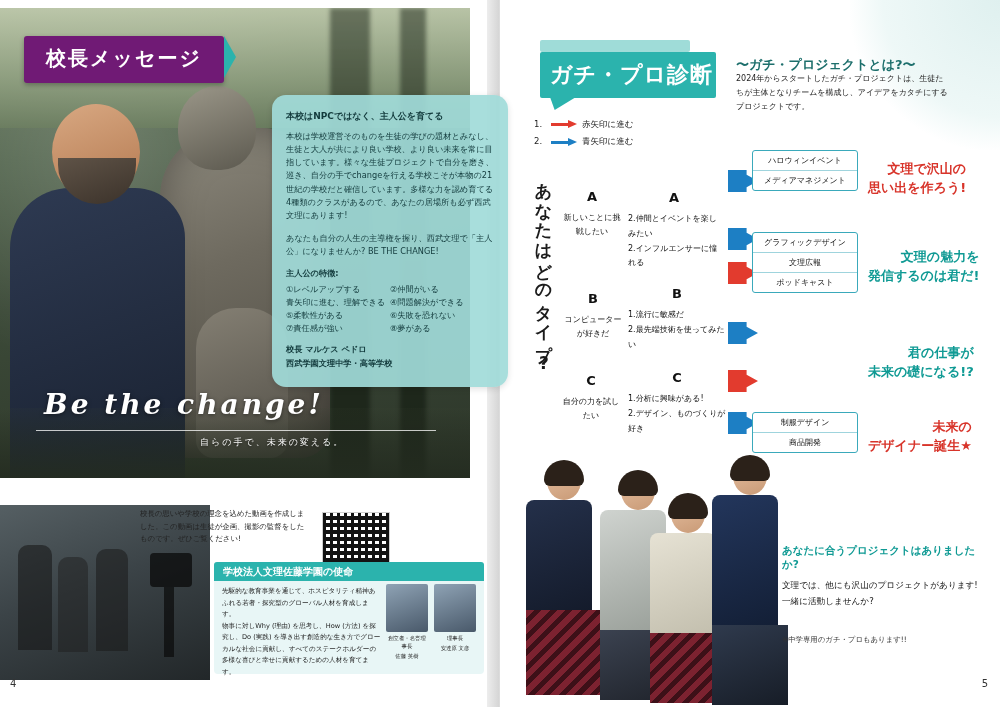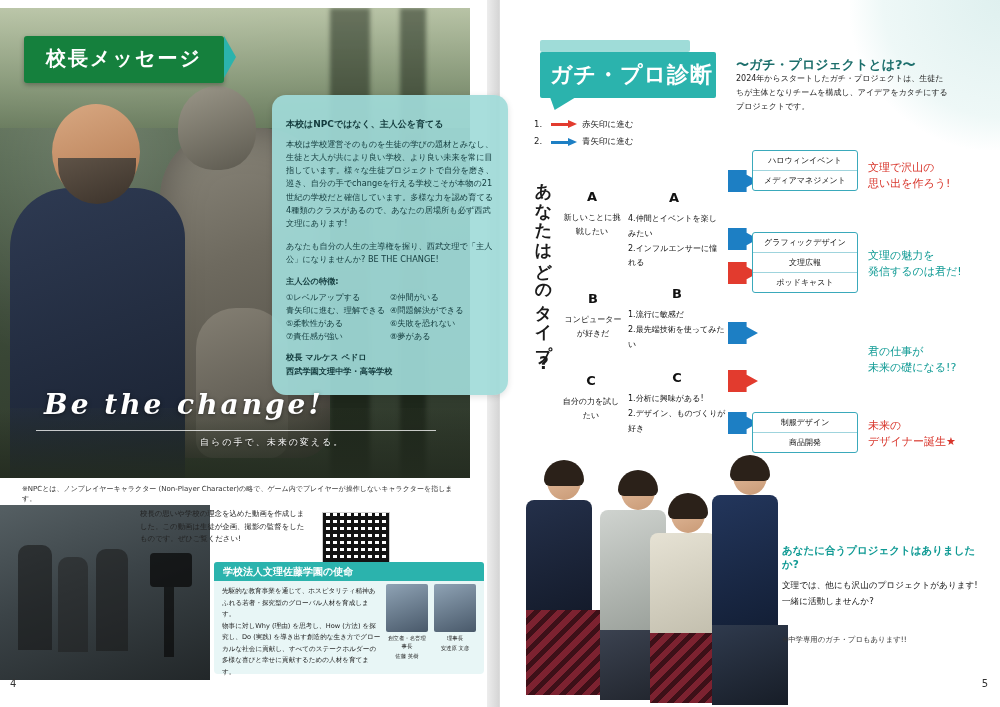--- a/index.html
+++ b/index.html
@@ -56,36 +56,36 @@
     position:absolute;left:58px;top:150px;width:78px;height:46px;border-radius:0 0 40px 40px;
     background:linear-gradient(160deg,#5f5347,#3b322a);
   }
   .photo-main .ground{
     position:absolute;left:0;bottom:0;width:100%;height:70px;
     background:linear-gradient(180deg,rgba(60,70,52,.1),rgba(36,44,32,.9));
   }
 
   .title-banner{
     position:absolute;left:24px;top:36px;z-index:5;
-    background:#15803d;color:#ffffff;
+    background:#701a75;color:#ffffff;
     padding:9px 22px 11px 22px;
     font-size:20px;font-weight:bold;letter-spacing:2px;
     border-radius:3px;
     box-shadow:0 2px 5px rgba(0,0,0,.3);
   }
   .title-banner:after{
     content:"";position:absolute;right:-12px;top:0;border-left:12px solid #2bb3ad;
     border-top:21px solid transparent;border-bottom:21px solid transparent;
   }
 
   .msg-box{
     position:absolute;left:272px;top:95px;width:208px;
     background:rgba(161,219,217,.92);
     border-radius:14px;
-    padding:22px 14px 16px 14px;
+    padding:14px 14px 16px 14px;
     color:#123a3c;font-size:8.2px;line-height:1.62;
     z-index:6;
     box-shadow:0 2px 6px rgba(0,0,0,.12);
   }
   .msg-box h4{margin:0 0 6px 0;font-size:9px;font-weight:bold;}
   .msg-box p{margin:0 0 9px 0;}
   .msg-box .feat-title{font-weight:bold;margin:0 0 3px 0;}
   .msg-box .feat{display:flex;flex-wrap:wrap;margin-bottom:9px;}
   .msg-box .feat span{width:50%;line-height:1.55;}
   .msg-box .sign{font-weight:bold;line-height:1.7;}
@@ -206,21 +206,21 @@
   .acol{position:absolute;font-size:8px;line-height:1.85;color:#111;}
   .acol .al{font-size:13px;font-weight:bold;text-align:center;margin-bottom:2px;}
 
   .resbox{
     position:absolute;width:104px;border:1px solid #3aa9bb;border-radius:3px;
     font-size:8px;text-align:center;color:#111;background:#fff;
   }
   .resbox div{padding:4px 0;border-bottom:1px solid #9fd4dd;}
   .resbox div:last-child{border-bottom:none;}
 
-  .outcome{position:absolute;font-size:11px;font-weight:normal;line-height:1.45;}
+  .outcome{position:absolute;font-size:13px;font-weight:bold;line-height:1.45;text-align:right;}
   .oc-teal{color:#0f9a94;}
   .oc-red{color:#d8342a;}
 
   .big-arrow{position:absolute;width:30px;height:22px;}
   .big-arrow.blue{background:#1d7fc4;clip-path:polygon(0 0,62% 0,62% 22%,100% 50%,62% 78%,62% 100%,0 100%);}
   .big-arrow.red{background:#e23b2e;clip-path:polygon(0 0,62% 0,62% 22%,100% 50%,62% 78%,62% 100%,0 100%);}
 
   .students{
     position:absolute;left:0;bottom:0;width:300px;height:270px;
   }
@@ -276,21 +276,20 @@
         <span>⑧夢がある</span>
       </div>
       <div class="sign">校長  マルケス ペドロ</div>
       <div class="sign">西武学園文理中学・高等学校</div>
     </div>
 
     <div class="script-rule"></div>
     <div class="script-title">Be the change!</div>
     <div class="script-sub">自らの手で、未来の変える。</div>
 
-    <div class="npc-note">※NPCとは、ノンプレイヤーキャラクター (Non-Player Character)の略で、ゲーム内でプレイヤーが操作しないキャラクターを指します。</div>
 
     <div class="photo-studio">
       <div class="bar p1"></div>
       <div class="bar p2"></div>
       <div class="bar p3"></div>
       <div class="bar cam"></div>
       <div class="bar tri"></div>
     </div>
 
     <div class="video-note">校長の思いや学校の理念を込めた動画を作成しました。この動画は生徒が企画、撮影の監督をしたものです。ぜひご覧ください!</div>
@@ -343,21 +342,21 @@
     </div>
 
     <div class="vert-q">あなたはどのタイプ?</div>
 
     <div class="qcol" style="left:62px;top:186px;width:60px">
       <div class="qlabel">A</div>
       <div>新しいことに挑戦したい</div>
     </div>
     <div class="acol" style="left:128px;top:186px;width:92px">
       <div class="al">A</div>
-      <div>4.仲間とイベントを楽しみたい</div>
+      <div>2.仲間とイベントを楽しみたい</div>
       <div>2.インフルエンサーに憧れる</div>
     </div>
 
     <div class="qcol" style="left:62px;top:288px;width:62px">
       <div class="qlabel">B</div>
       <div>コンピューターが好きだ</div>
     </div>
     <div class="acol" style="left:128px;top:282px;width:98px">
       <div class="al">B</div>
       <div>1.流行に敏感だ</div>

